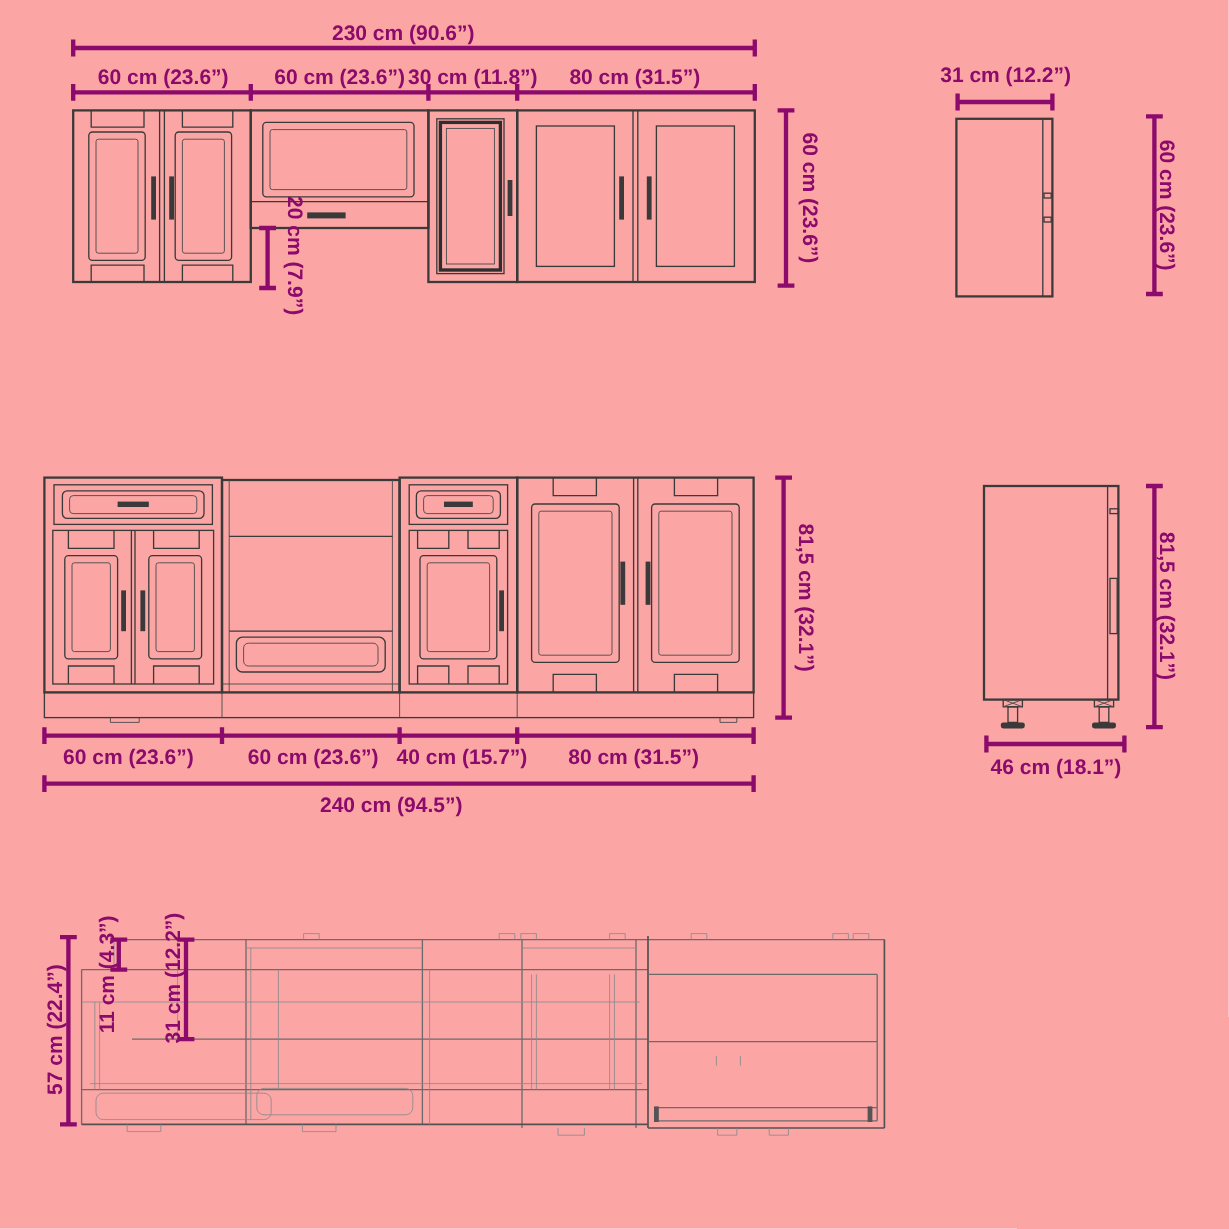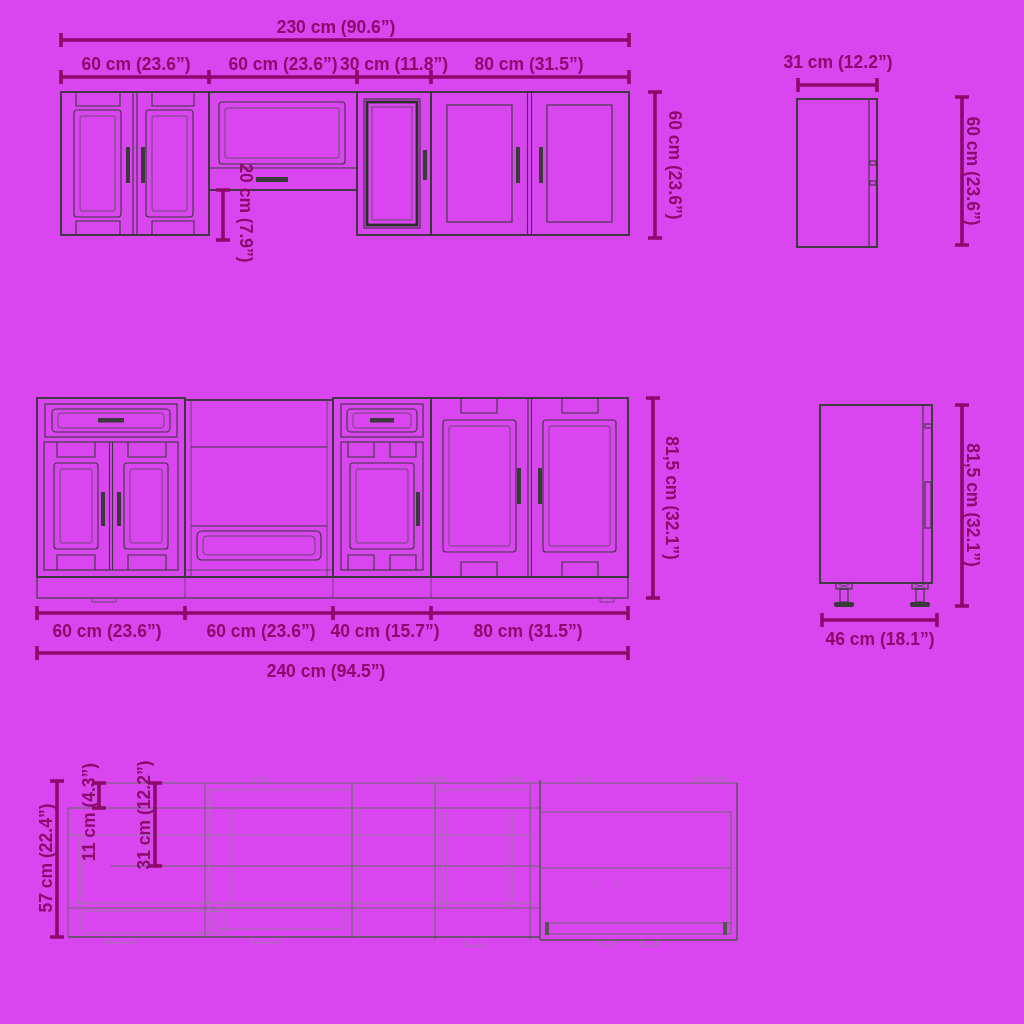--- a/index.html
+++ b/index.html
@@ -1,16 +1,16 @@
 <!DOCTYPE html>
 <html><head>
 <meta charset="utf-8">
 <style>
   html,body{margin:0;padding:0;background:#fff;}
-  .canvas{position:relative;width:1024px;height:1024px;background:#d946ef;overflow:hidden;}
+  .canvas{position:relative;width:1024px;height:1024px;background:#fca5a5;overflow:hidden;}
   .canvas svg{position:absolute;left:0;top:0;}
   
   .o  {fill:none;stroke:#3a3a3a;stroke-width:1.9;}
   .i  {fill:none;stroke:#3a3a3a;stroke-width:1.1;}
   .t  {fill:none;stroke:#4a4a4a;stroke-width:0.75;}
   .g3 {fill:none;stroke:#2e2e2e;stroke-width:2.8;}
   .f  {fill:#3a3a3a;stroke:none;}
   .f2 {fill:#555;stroke:none;}
   
   .pl {fill:none;stroke:#6b6b6b;stroke-width:1.1;}

